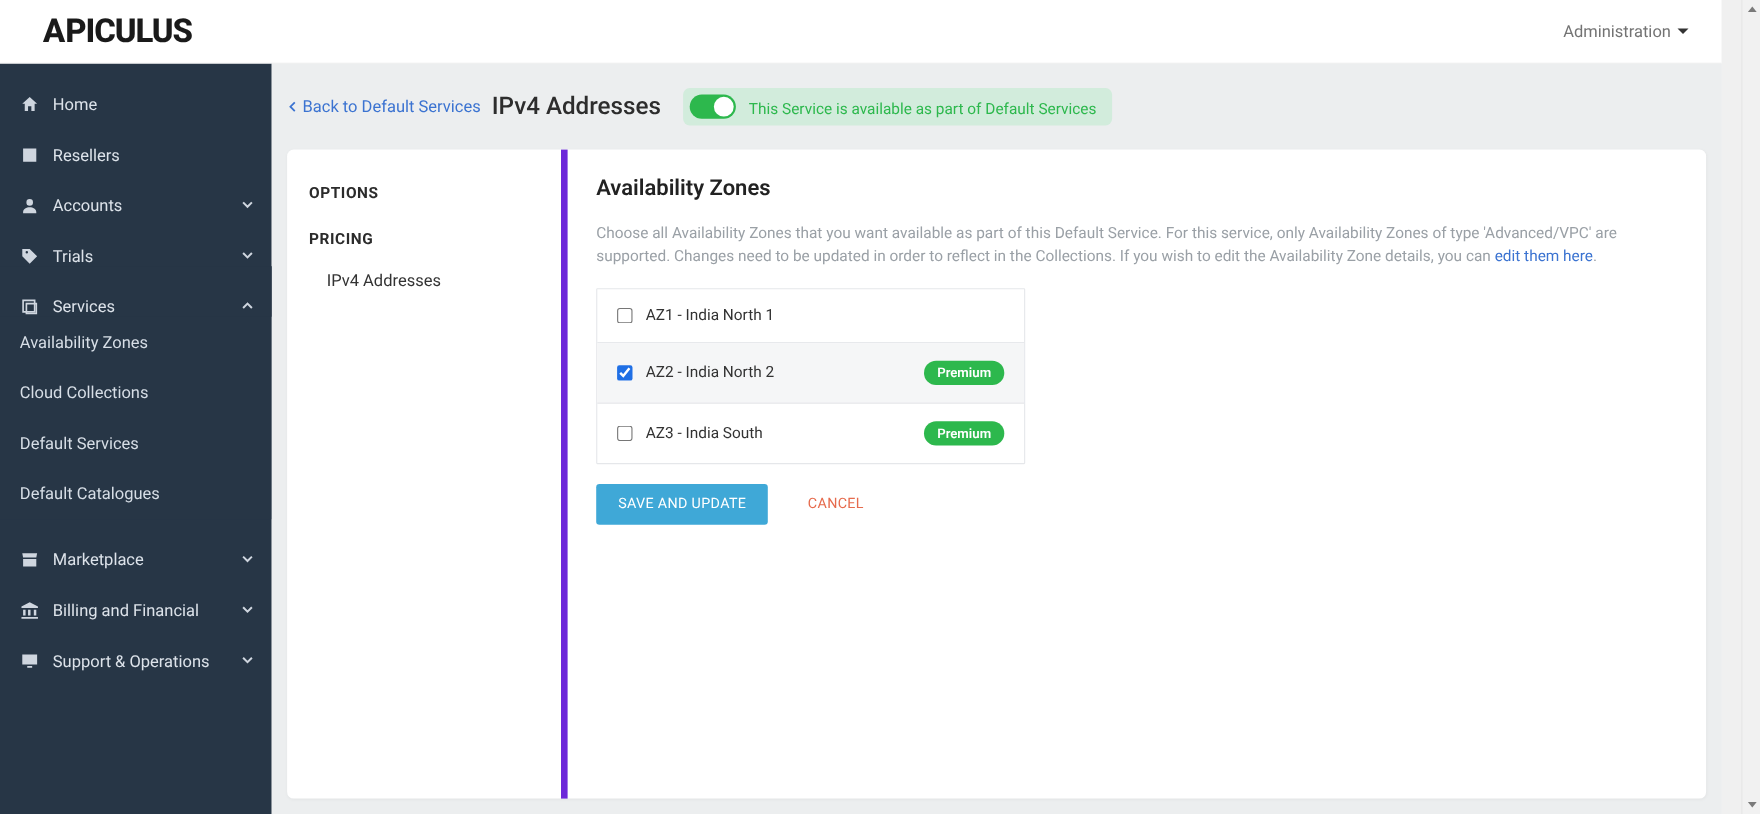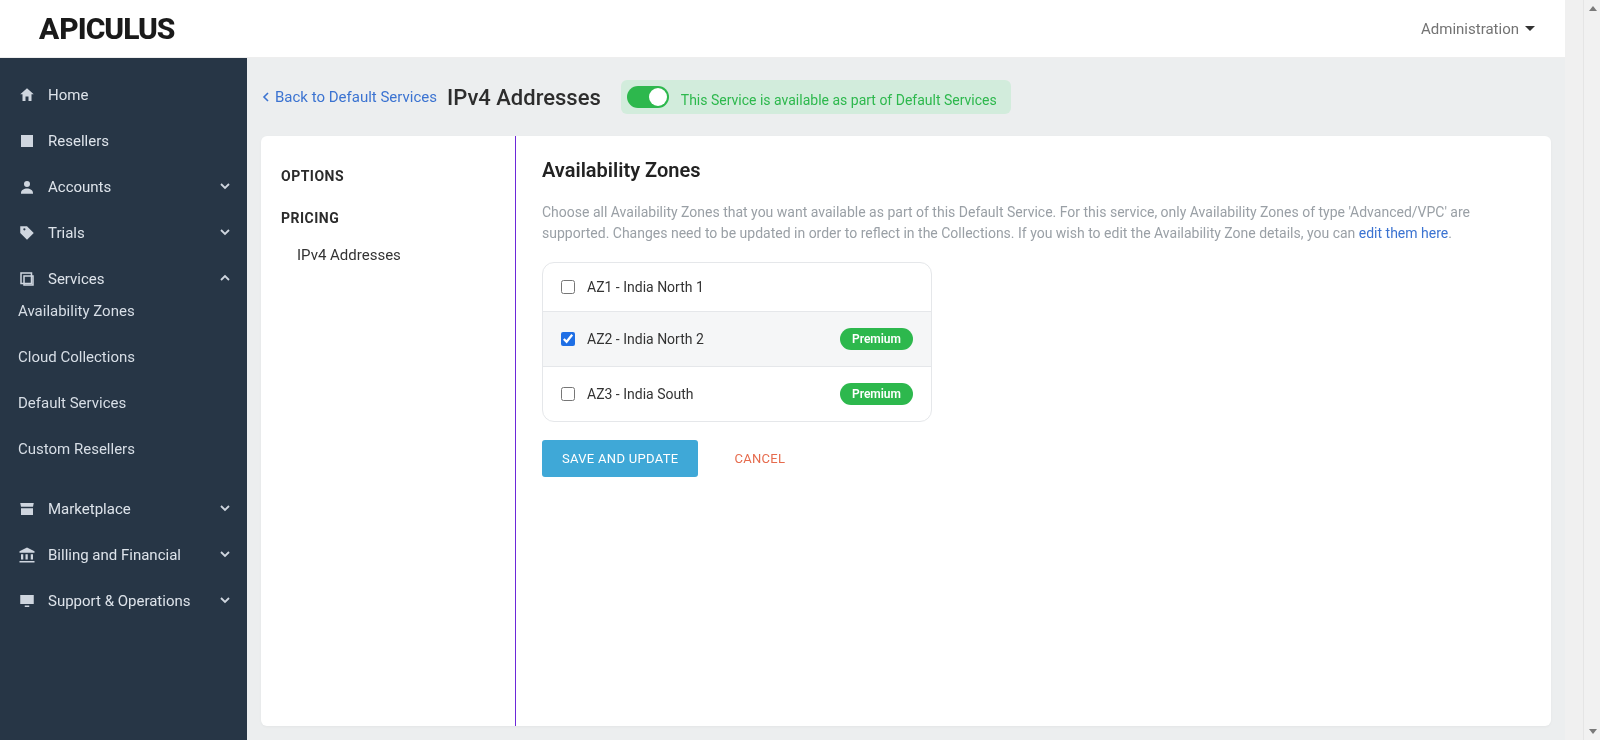--- a/index.html
+++ b/index.html
@@ -35,31 +35,31 @@
     .back-link svg { width: 10px; height: 10px; fill: #3b73d1; }
     .page-title { font-size: 22px; color: #2d2d2d; font-weight: 500; }
     .status-chip { margin-left: 10px; display: flex; align-items: flex-end; gap: 12px; background: #d2ecdc; border-radius: 6px; padding: 6px 14px 6px 6px; }
     .toggle { width: 42px; height: 22px; border-radius: 11px; background: #2db84d; position: relative; }
     .toggle::after { content: ""; position: absolute; width: 18px; height: 18px; background: #fff; border-radius: 50%; top: 2px; right: 2px; }
     .status-text { color: #2db84d; font-size: 14px; }
 
     
     .card-wrap { padding: 0 14px 14px 14px; flex:1; display:flex; }
     .card { background: #fff; border-radius: 6px; width: 100%; display: flex; box-shadow: 0 1px 3px rgba(0,0,0,0.04); }
-    .card-left { width: 255px; border-right: 1px solid #6d28d9; padding: 28px 20px; }
+    .card-left { width: 255px; border-right: 6px solid #6d28d9; padding: 28px 20px; }
     .section-head { font-size: 14px; font-weight: 700; color: #2b2b2b; letter-spacing: 0.5px; margin-bottom: 10px; margin-top: 4px; }
     .section-head.pricing { margin-top: 26px; }
     .opt-item { display:block; padding: 10px 16px; border-radius: 18px; margin: 4px 0; font-size: 15px; color: #333; cursor:pointer; }
     .opt-item.active { background: #f1f2f4; }
     .card-right { flex: 1; padding: 22px 26px; }
     .card-right h2 { font-size: 20px; font-weight: 600; color: #222; margin-bottom: 12px; }
     .desc { font-size: 14px; color: #9aa0a6; line-height: 1.5; margin-top: 20px; }
     .desc a { color: #3b73d1; text-decoration: none; cursor: pointer; }
 
-    .zone-list { margin-top: 18px; width: 390px; border: 1px solid #e5e7ea; border-radius: 12px; }
+    .zone-list { margin-top: 18px; width: 390px; border: 1px solid #e5e7ea; border-radius: 1px; }
     .zone-row { display: flex; align-items: center; padding: 16px 18px; gap: 12px; border-bottom: 1px solid #e5e7ea; }
     .zone-row:last-child { border-bottom: none; }
     .zone-row.selected { background: #f5f6f7; }
     .zone-row input[type=checkbox] { width: 14px; height: 14px; accent-color: #1f6fe5; cursor:pointer; }
     .zone-name { flex: 1; font-size: 14px; color: #333; }
     .badge { background: #2db84d; color: #fff; font-size: 12px; padding: 4px 12px; border-radius: 12px; font-weight: 600; }
 
     .actions { margin-top: 18px; display: flex; align-items: center; gap: 36px; }
     .btn-primary { background: #3fa8d7; color: #fff; border: none; padding: 11px 20px; font-size: 13px; border-radius: 3px; cursor: pointer; letter-spacing: 0.3px; }
     .btn-cancel { color: #e66b4d; font-size: 13px; cursor: pointer; letter-spacing: 0.3px; }
@@ -137,21 +137,21 @@
             </span>
             <span class="side-label">Services</span>
             <span class="chev"><svg viewBox="0 0 12 12">
                 <path d="M2 8l4-4 4 4" stroke="#cfd6df" stroke-width="1.8" fill="none"></path>
               </svg></span>
           </div>
           <div class="sub-items">
             <div class="sub-item">Availability Zones</div>
             <div class="sub-item">Cloud Collections</div>
             <div class="sub-item">Default Services</div>
-            <div class="sub-item">Custom Resellers</div>
+            <div class="sub-item">Default Catalogues</div>
           </div>
           <div class="side-item">
             <span class="side-icon">
               <svg viewBox="0 0 24 24">
                 <path d="M3 4h18l-1 5H4zM4 11h16v9H4zM9 14h6v6H9z"></path>
               </svg>
             </span>
             <span class="side-label">Marketplace</span>
             <span class="chev"><svg viewBox="0 0 12 12">
                 <path d="M2 4l4 4 4-4" stroke="#cfd6df" stroke-width="1.8" fill="none"></path>

